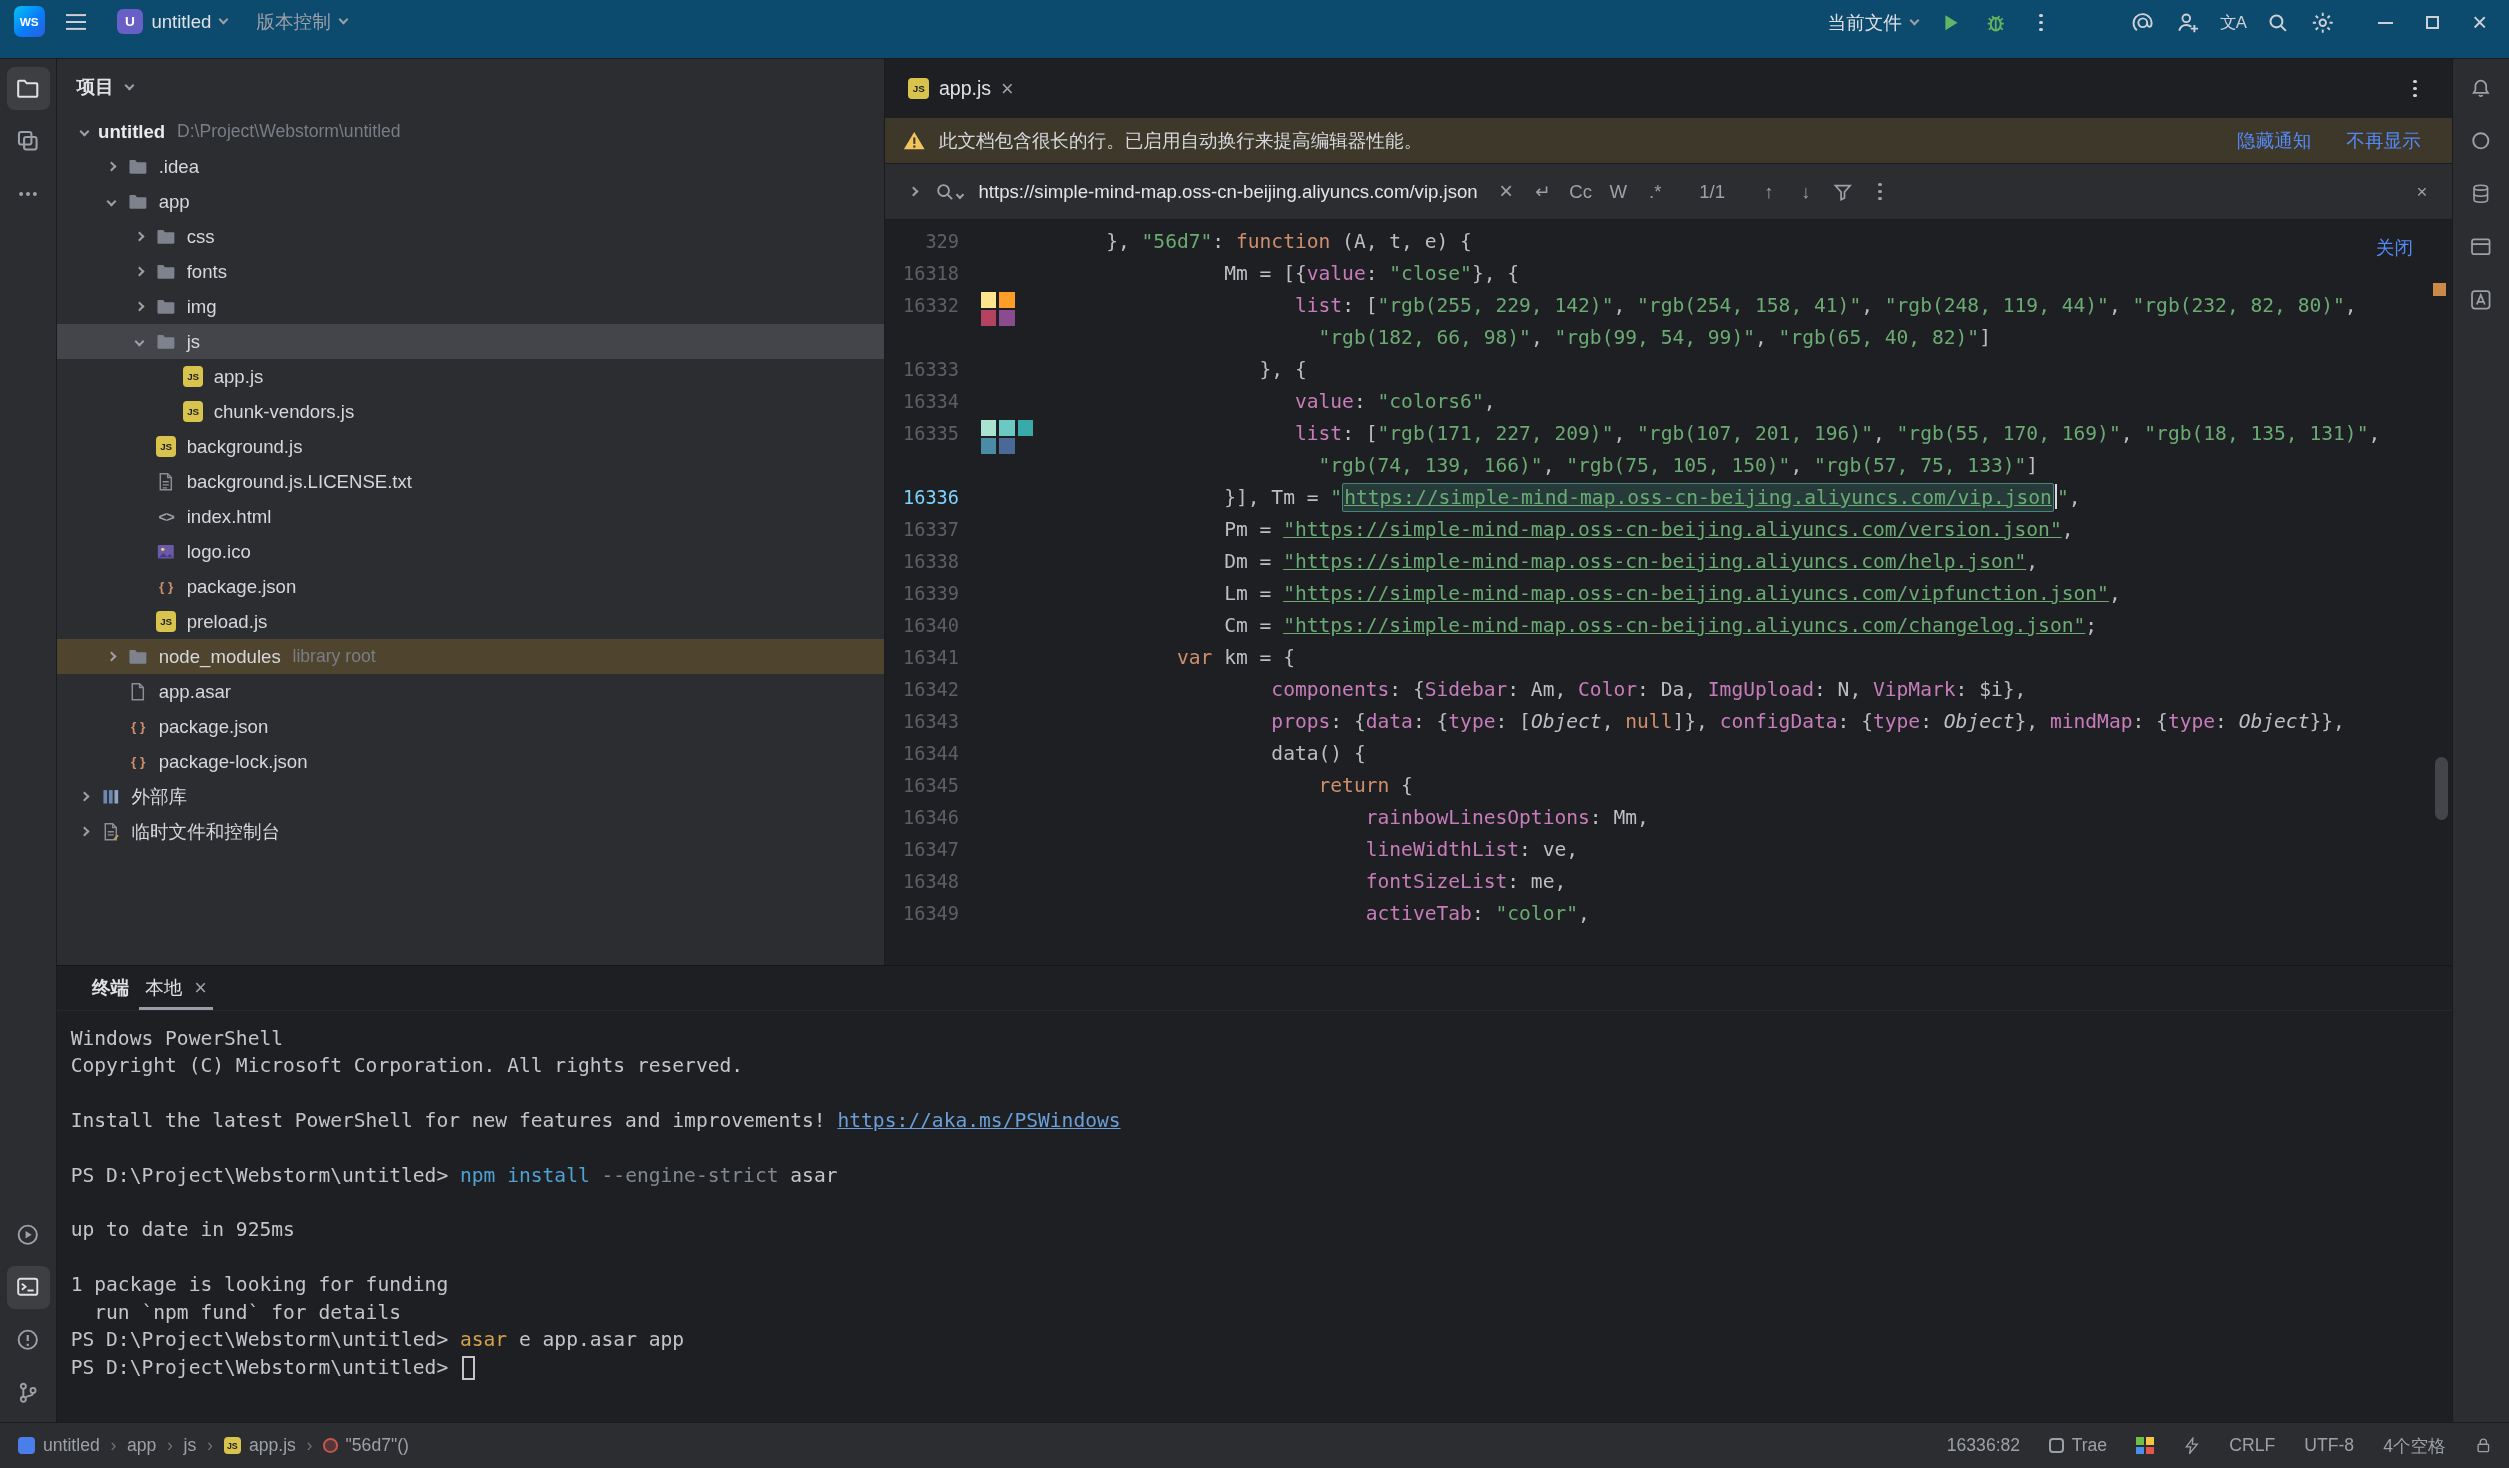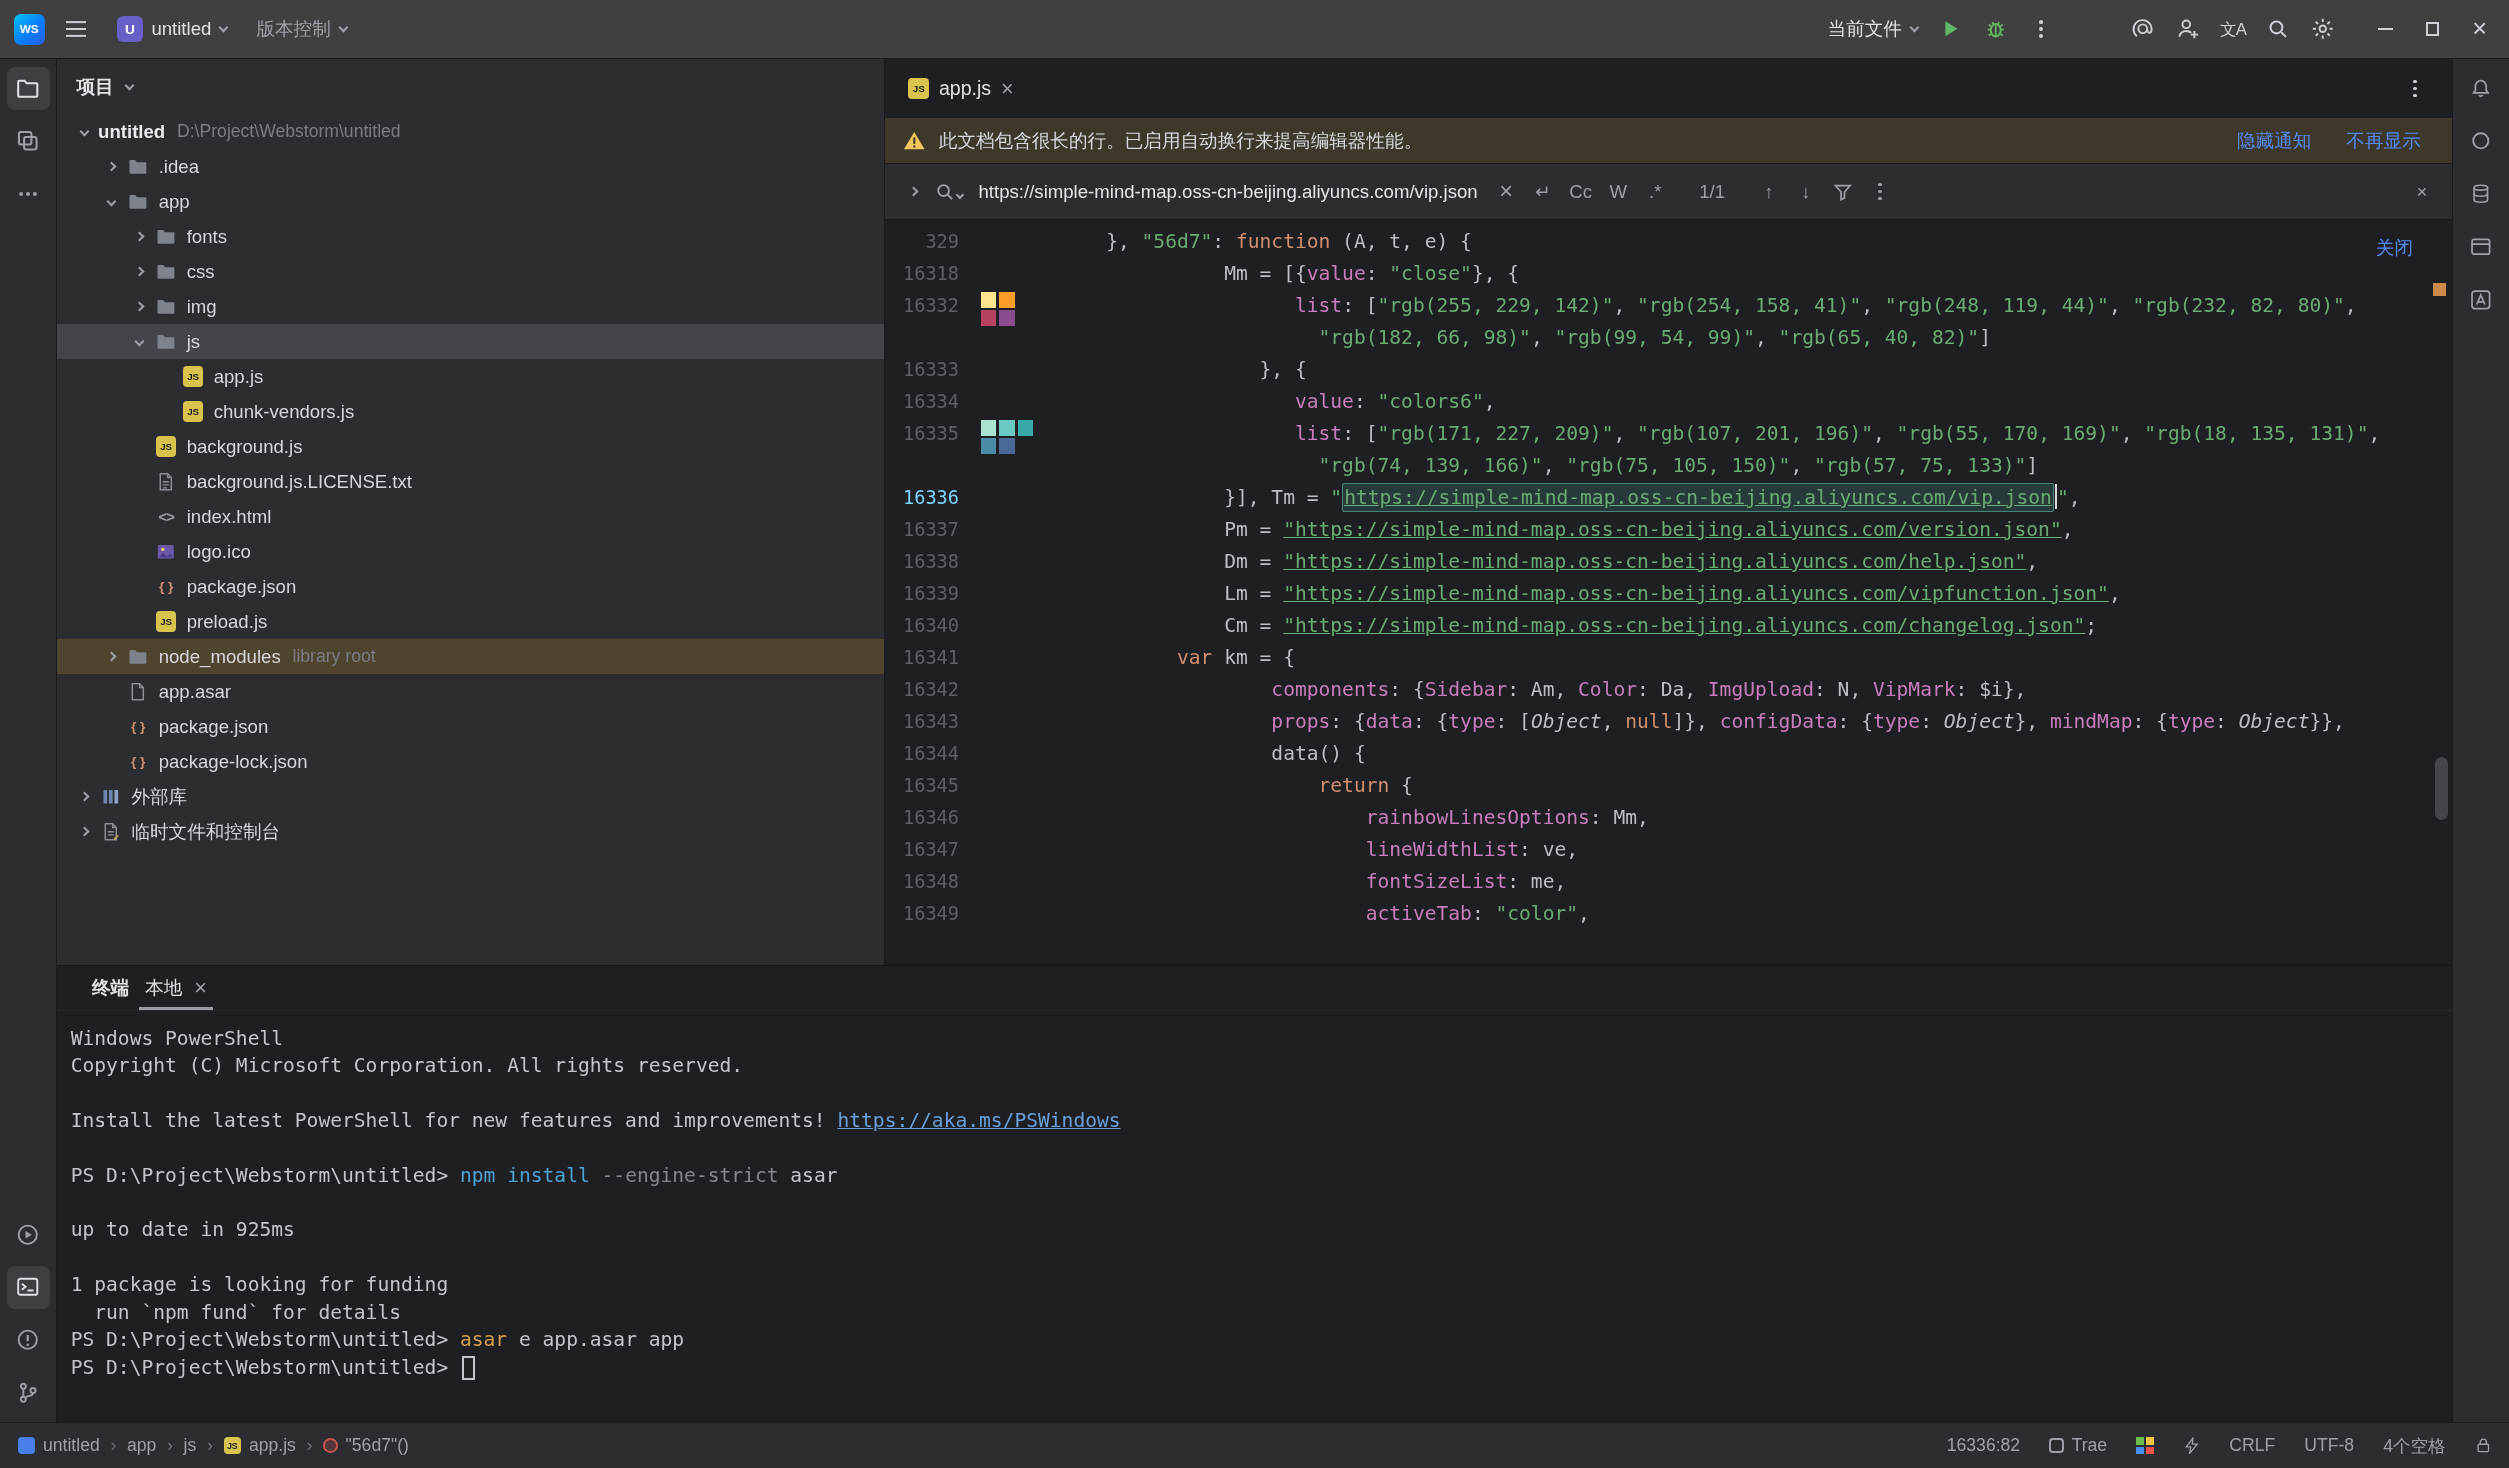--- a/index.html
+++ b/index.html
@@ -4,22 +4,22 @@
 <style>
   * { box-sizing: border-box; margin: 0; padding: 0; }
   html,body { width:2509px; height:1468px; }
   body {
     background:#1e1f22; color:#dfe1e5; overflow:hidden; position:relative;
     font-family:"Liberation Sans","DejaVu Sans",sans-serif; font-size:18.6px;
   }
   svg { display:block; }
 
   
-  .titlebar { height:59px; background:#404040; border-bottom:1px solid #1a1b1e;
-    display:flex; align-items:center; justify-content:space-between; padding:0 5.9px 0 13.7px; }
+  .titlebar { height:59px; background:#0c4a6e; border-bottom:1px solid #1a1b1e;
+    display:flex; align-items:flex-start; justify-content:space-between; padding:0 5.9px 0 13.7px; }
   .tb-left { display:flex; align-items:center; gap:9.8px; }
   .ws-logo { width:31px; height:31px; border-radius:6.9px; color:#fff; font-size:11.8px; font-weight:700;
     background:linear-gradient(135deg,#07c3f2,#087cfa 55%,#2a5fe0); display:flex; align-items:center; justify-content:center; }
   .icon-btn { width:43px; height:43px; border-radius:7.8px; display:inline-flex; align-items:center; justify-content:center; color:#ced0d6; }
   .burger-lines { width:19.6px; height:2px; background:#ced0d6; box-shadow:0 -6.9px 0 #ced0d6, 0 6.9px 0 #ced0d6; display:block; }
   .chip { display:inline-flex; align-items:center; gap:8.8px; padding:5.9px 9.8px; border-radius:7.8px; font-size:18.6px; color:#dfe1e5; }
   .chip .chev { color:#9da0a8; margin-top:-3.9px; }
   .u-badge { width:25.5px; height:25.5px; border-radius:5.9px; background:#6860c7; color:#fff; font-size:13.7px; font-weight:700;
     display:flex; align-items:center; justify-content:center; }
   .dim { color:#9da0a8; }
@@ -309,32 +309,32 @@
             </div>
             <div class="tree-row" style="padding-left: 69px;">
               <span class="chev-cell">
                 <span class="chev small right"></span>
               </span>
               <span class="ficon">
                 <svg width="19.6" height="19.6" viewBox="0 0 16 16">
                   <path d="M1.2 3.2c0-.4.3-.7.7-.7h4l1.4 1.7h7c.4 0 .7.3.7.7v8c0 .4-.3.7-.7.7H1.9c-.4 0-.7-.3-.7-.7z" fill="#7d828c"></path>
                 </svg>
               </span>
+              <span class="tree-label">css</span>
+            </div>
+            <div class="tree-row" style="padding-left: 69px;">
+              <span class="chev-cell">
+                <span class="chev small right"></span>
+              </span>
+              <span class="ficon">
+                <svg width="19.6" height="19.6" viewBox="0 0 16 16">
+                  <path d="M1.2 3.2c0-.4.3-.7.7-.7h4l1.4 1.7h7c.4 0 .7.3.7.7v8c0 .4-.3.7-.7.7H1.9c-.4 0-.7-.3-.7-.7z" fill="#7d828c"></path>
+                </svg>
+              </span>
               <span class="tree-label">fonts</span>
-            </div>
-            <div class="tree-row" style="padding-left: 69px;">
-              <span class="chev-cell">
-                <span class="chev small right"></span>
-              </span>
-              <span class="ficon">
-                <svg width="19.6" height="19.6" viewBox="0 0 16 16">
-                  <path d="M1.2 3.2c0-.4.3-.7.7-.7h4l1.4 1.7h7c.4 0 .7.3.7.7v8c0 .4-.3.7-.7.7H1.9c-.4 0-.7-.3-.7-.7z" fill="#7d828c"></path>
-                </svg>
-              </span>
-              <span class="tree-label">css</span>
             </div>
             <div class="tree-row" style="padding-left: 69px;">
               <span class="chev-cell">
                 <span class="chev small right"></span>
               </span>
               <span class="ficon">
                 <svg width="19.6" height="19.6" viewBox="0 0 16 16">
                   <path d="M1.2 3.2c0-.4.3-.7.7-.7h4l1.4 1.7h7c.4 0 .7.3.7.7v8c0 .4-.3.7-.7.7H1.9c-.4 0-.7-.3-.7-.7z" fill="#7d828c"></path>
                 </svg>
               </span>

